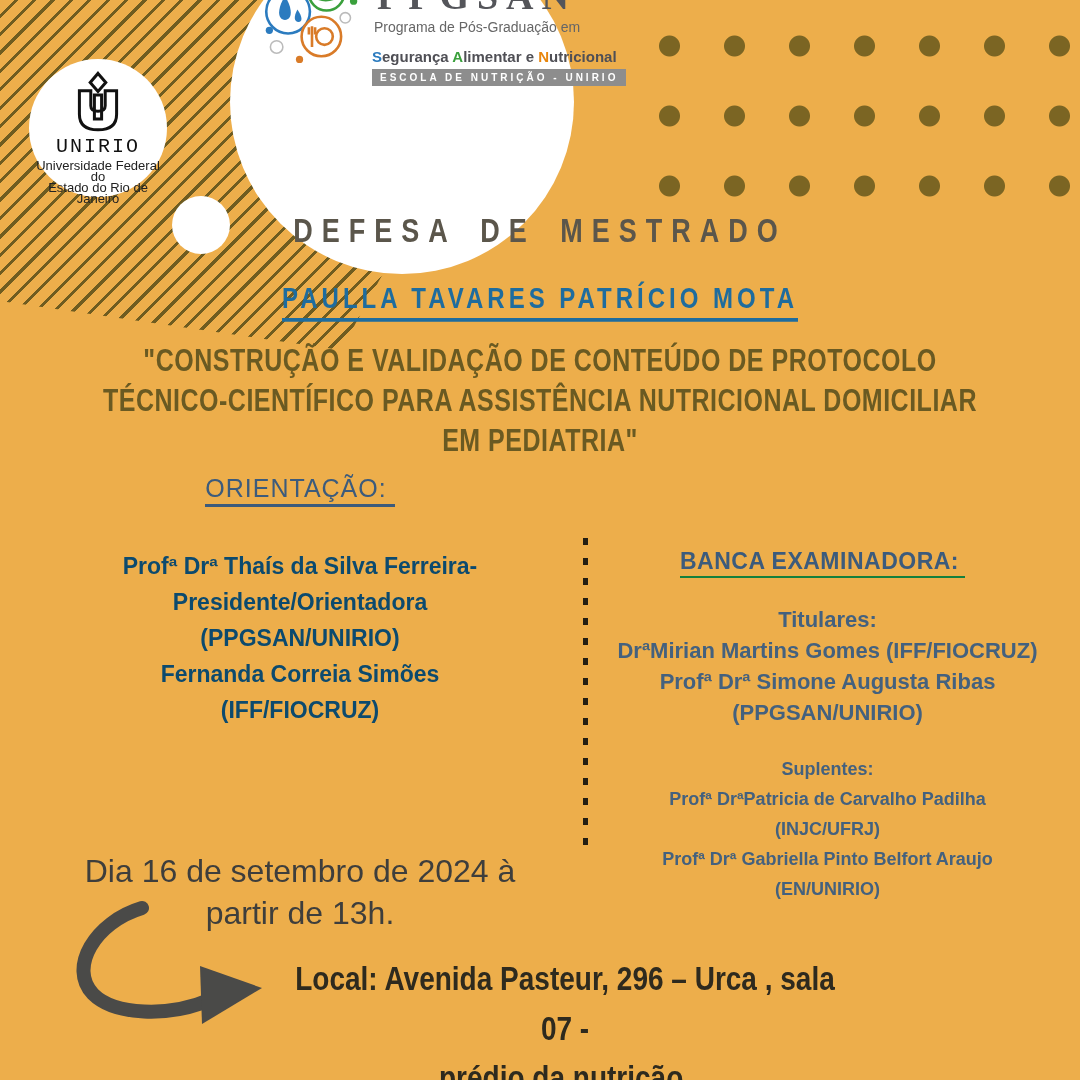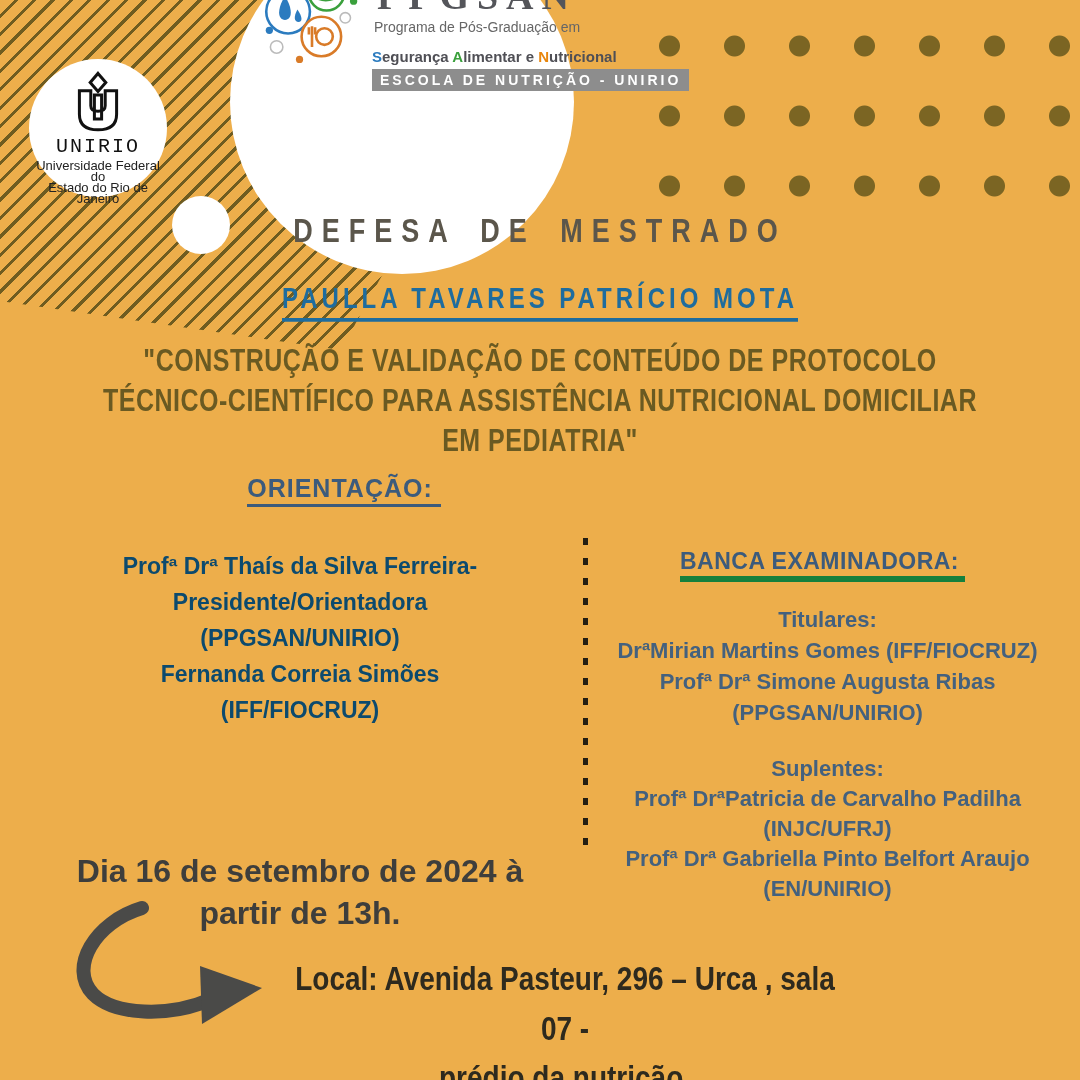--- a/index.html
+++ b/index.html
@@ -33,53 +33,53 @@
   .unirio-name{font-family:Liberation Mono, monospace;font-size:20px;letter-spacing:2px;color:#111;margin-top:-2px;}
   .unirio-sub{font-size:13px;color:#222;line-height:11px;margin-top:2px;}
 
   .ppgsan-inner{position:absolute;left:18px;top:102px;width:320px;}
   .ppgsan-icon{position:absolute;left:12px;top:-62px;}
   .ppgsan-text{position:absolute;left:124px;top:-58px;width:210px;text-align:center;}
   .ppgsan-acronym{font-family:"Liberation Serif", serif;font-weight:bold;font-size:38px;letter-spacing:8px;color:#54555A;white-space:nowrap;}
   .ppgsan-line1{font-size:14px;color:#666;margin-top:1px;white-space:nowrap;}
   .ppgsan-line2{font-size:15px;font-weight:bold;color:#4F4F55;margin-top:13px;white-space:nowrap;}
   .ini-s{color:#2B7BBF;} .ini-a{color:#3AA03C;} .ini-n{color:#E8860D;}
-  .ppgsan-banner{display:inline-block;background:#8D8D8D;color:#fff;font-size:14px;font-weight:bold;
+  .ppgsan-banner{display:inline-block;background:#8D8D8D;color:#fff;font-size:10px;font-weight:bold;
     letter-spacing:3px;padding:3px 8px;margin-top:4px;white-space:nowrap;}
 
   .center-line{position:absolute;left:0;width:1080px;text-align:center;z-index:3;}
   .condensed{transform:scale(1,1.25);transform-origin:center;}
   .event-type{top:216px;font-size:27px;font-weight:bold;letter-spacing:9px;word-spacing:8px;color:#5B564B;}
   .student-name{top:284px;font-size:24px;font-weight:bold;letter-spacing:4px;color:#1E6C9E;}
   .student-name span{border-bottom:3px solid #1E6C9E;padding-bottom:3px;}
   .thesis-line{font-size:25px;font-weight:bold;letter-spacing:0.5px;color:#6A5A22;}
   .t0{top:346px;} .t1{top:386px;} .t2{top:426px;}
 
   .orient-heading{position:absolute;left:0;top:474px;width:600px;text-align:center;z-index:3;
-    font-size:25px;font-weight:bold;letter-spacing:1px;color:#3C5B7C;margin-left:44px;}
+    font-size:25px;font-weight:normal;letter-spacing:1px;color:#3C5B7C;}
   .orient-heading span{border-bottom:3px solid #3C5B7C;padding-bottom:2px;padding-right:8px;}
 
   .orient-block{position:absolute;left:60px;top:548px;width:480px;text-align:center;z-index:3;
     font-size:23px;font-weight:bold;line-height:36px;color:#0c4a6e;}
 
   .divider{
     position:absolute;left:583px;top:538px;width:5px;height:318px;z-index:3;
     background:repeating-linear-gradient(180deg, #241F13 0 7px, transparent 7px 20px);
   }
 
   .banca-heading{position:absolute;left:595px;top:548px;width:455px;text-align:center;z-index:3;
     font-size:23px;font-weight:bold;letter-spacing:0.5px;color:#3C5B7C;}
-  .banca-heading span{border-bottom:6px solid #15803d;padding-bottom:2px;padding-right:6px;}
+  .banca-heading span{border-bottom:2px solid #15803d;padding-bottom:2px;padding-right:6px;}
   .titulares-block{position:absolute;left:595px;top:604px;width:465px;text-align:center;z-index:3;
     font-size:22px;font-weight:bold;line-height:31px;color:#44617E;}
   .suplentes-block{position:absolute;left:595px;top:754px;width:465px;text-align:center;z-index:3;
-    font-size:22px;font-weight:bold;line-height:30px;color:#44617E;}
+    font-size:18px;font-weight:bold;line-height:30px;color:#44617E;}
 
   .date-block{position:absolute;left:40px;top:850px;width:520px;text-align:center;z-index:3;
-    font-size:32px;font-weight:bold;line-height:42px;color:#3E3E3C;}
+    font-size:32px;font-weight:normal;line-height:42px;color:#3E3E3C;}
 
   .arrow-svg{position:absolute;left:60px;top:900px;z-index:3;}
 
   .local-block{position:absolute;left:280px;top:966px;width:570px;text-align:center;z-index:3;
     font-size:28px;font-weight:bold;line-height:42px;color:#2E2A1E;transform:scale(1,1.18);transform-origin:center;}
 </style>
 </head>
 <body>
 
 <div id="poster">

